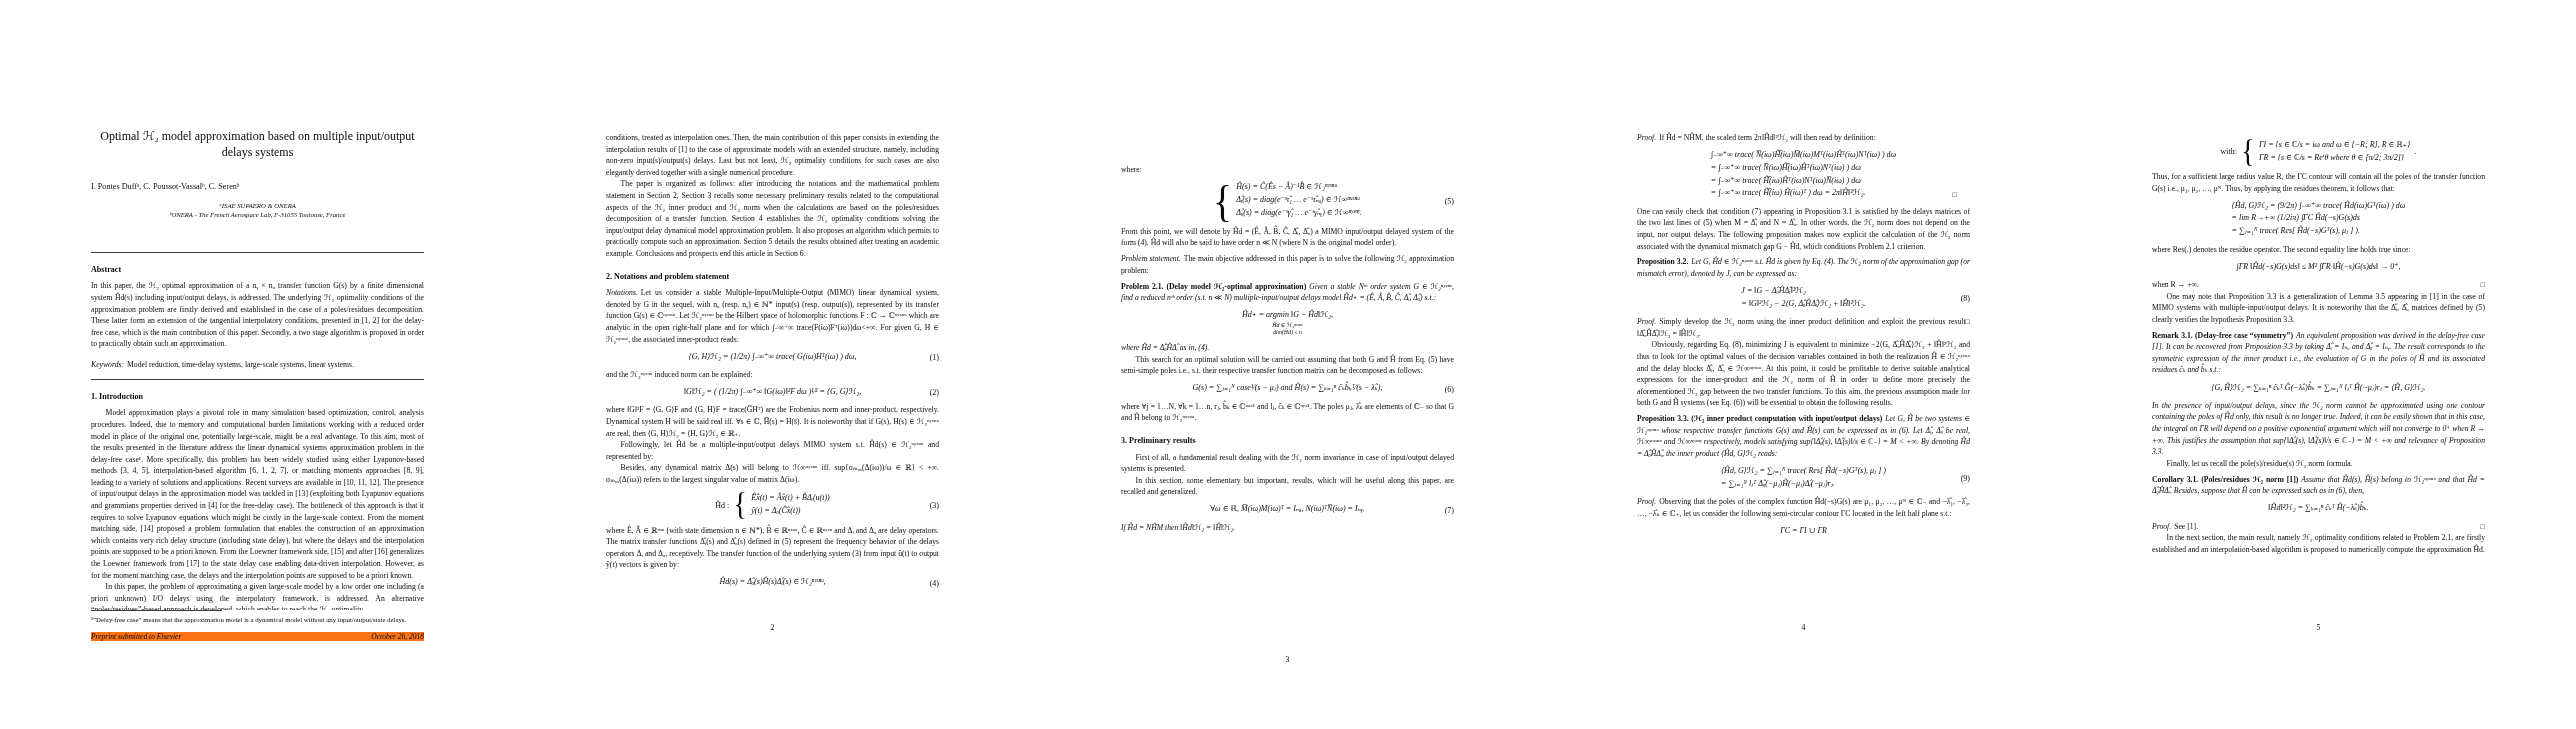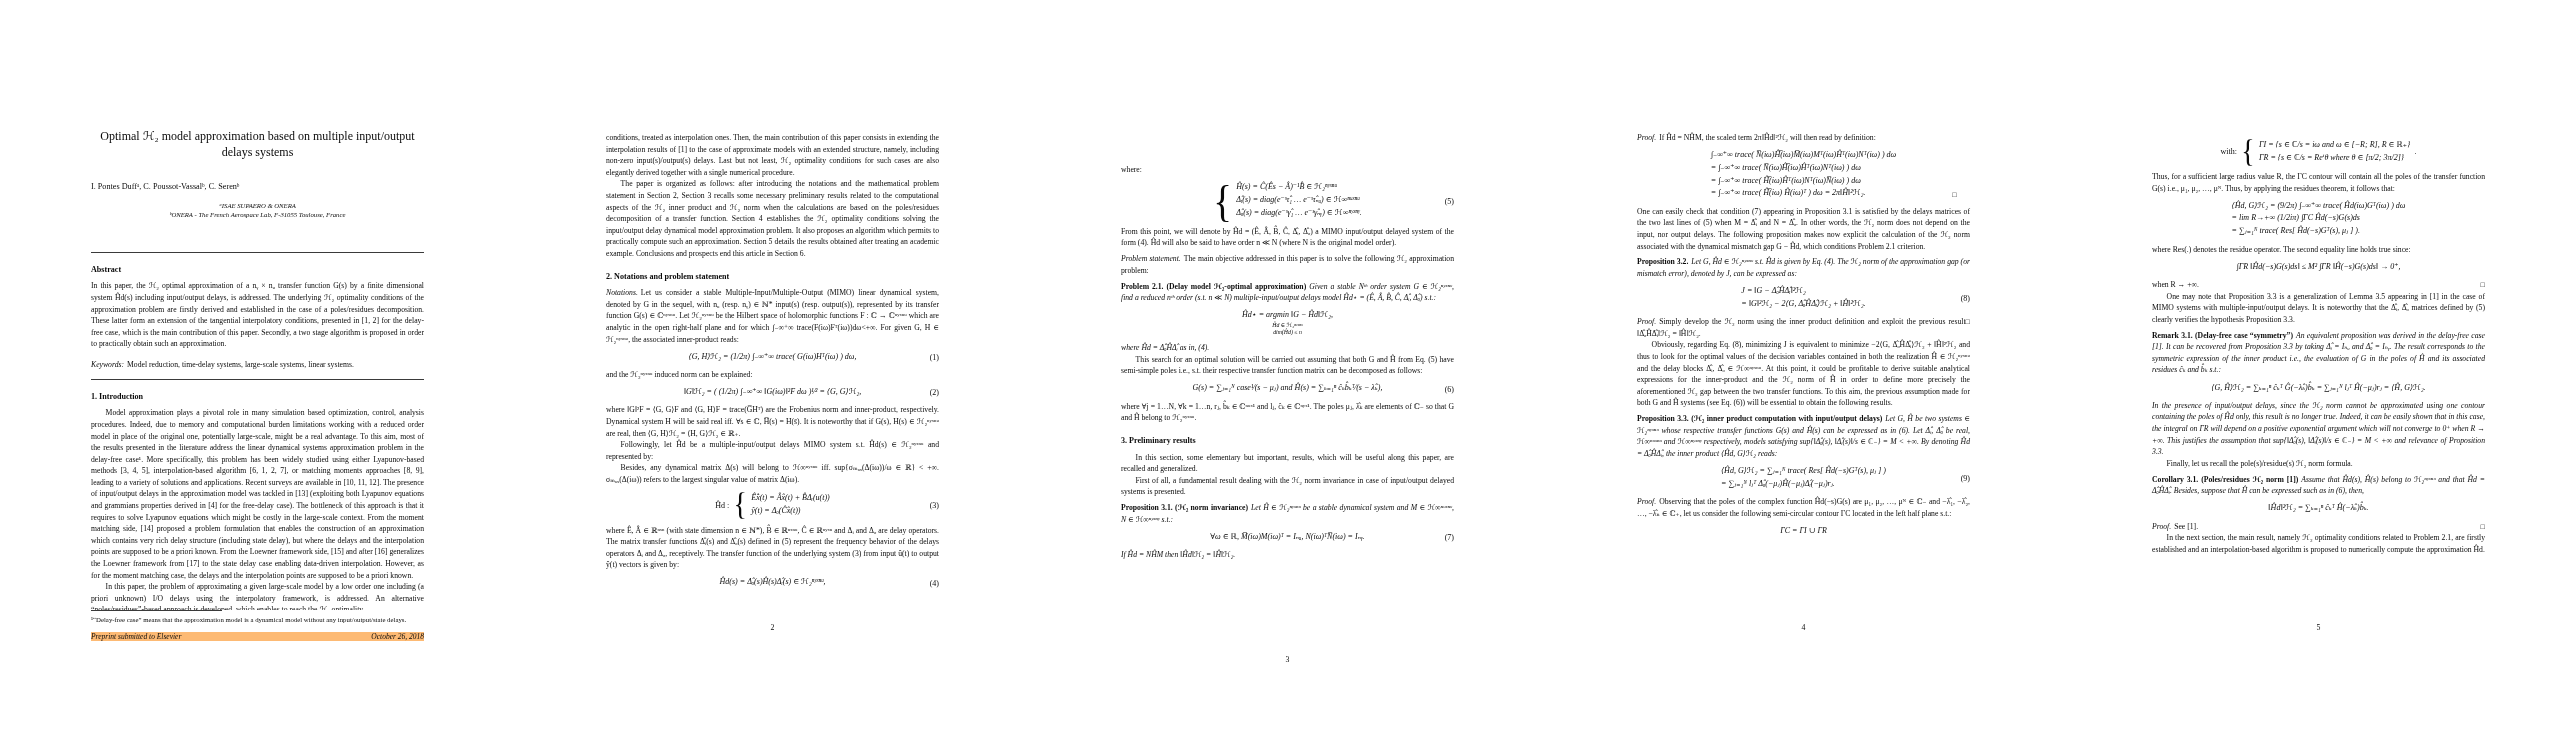--- a/index.html
+++ b/index.html
@@ -32,21 +32,21 @@
   .eq-line{line-height:12.8px;white-space:nowrap;}
   .eq-line.small{font-size:5.8px;line-height:7.3px;}
   .eq-pre{white-space:nowrap;text-align:right;}
   .brace{font-weight:300;line-height:1;transform:scaleY(1.15);}
   .eq-num{position:absolute;right:0;top:50%;transform:translateY(-50%);font-size:8px;}
   .qed{float:right;font-size:7.3px;}
   .eq .qed{position:absolute;right:13.4px;bottom:1.2px;float:none;}
   .footnote{position:absolute;left:91px;width:333px;top:610px;font-size:6.8px;line-height:9px;background:#fff;}
   .fn-rule{width:131px;border-top:0.6px solid #3a3a3a;margin-bottom:4.3px;}
   .pfooter{position:absolute;left:91px;width:333px;top:632px;display:flex;justify-content:space-between;
-           font-style:italic;font-size:7.5px;background:#fdba74;}
+           font-style:italic;font-size:7.5px;background:#f97316;}
   .pageno{position:absolute;left:0;width:515px;top:623px;text-align:center;font-size:7.8px;}
 </style>
 </head>
 <body>
 
 <div class="watermark">arXiv:1511.05252v1  [cs.SY]  17 Nov 2015</div>
 <main id="pages">
     <div class="page" style="left: 0px;">
       <div class="page-body first">
         <div class="title">Optimal ℋ₂ model approximation based on multiple input/output delays systems</div>
@@ -151,23 +151,22 @@
         <div class="eq">
           <div class="eq-inner">
             <div class="eq-col">
               <div class="eq-line">G(s) = ∑ⱼ₌₁ᴺ case¹⁄(s − μⱼ)   and   Ĥ(s) = ∑ₖ₌₁ⁿ ĉₖb̂ₖᵀ⁄(s − λ̂ₖ),</div>
             </div>
           </div>
           <span class="eq-num">(6)</span>
         </div>
         <div class="para"><span class="ptext">where ∀j = 1…N, ∀k = 1…n, rⱼ, b̂ₖ ∈ ℂⁿᵘˣ¹ and lⱼ, ĉₖ ∈ ℂⁿʸˣ¹. The poles μⱼ, λ̂ₖ are elements of ℂ₋ so that G and Ĥ belong to ℋ₂ⁿʸˣⁿᵘ.</span></div>
         <div class="head">3. Preliminary results</div>
+        <div class="para indent"><span class="ptext">First of all, a fundamental result dealing with the ℋ₂ norm invariance in case of input/output delayed systems is presented.</span></div>
         <div class="para indent"><span class="ptext">In this section, some elementary but important, results, which will be useful along this paper, are recalled and generalized.</span></div>
-        <div class="para indent"><span class="ptext">First of all, a fundamental result dealing with the ℋ₂ norm invariance in case of input/output delayed systems is presented.</span></div>
-        <div class="para it block"><span class="lead bold">Proposition 3.1. (ℋ₂ norm invariance)</span><span class="ptext">Let Ĥ ∈ ℋ₂ⁿʸˣⁿᵘ be a stable dynamical system and M ∈ ℋ∞ⁿᵘˣⁿᵘ, N ∈ ℋ∞ⁿʸˣⁿʸ s.t.:</span></div>
         <div class="eq">
           <div class="eq-inner">
             <div class="eq-col">
               <div class="eq-line">∀ω ∈ ℝ,  M̅(iω)M(iω)ᵀ = Iₙᵤ,  N(iω)ᵀN̅(iω) = Iₙᵧ.</div>
             </div>
           </div>
           <span class="eq-num">(7)</span>
         </div>
         <div class="para it"><span class="ptext">If Ĥd = NĤM then ‖Ĥd‖ℋ₂ = ‖Ĥ‖ℋ₂.</span></div>
       </div>

